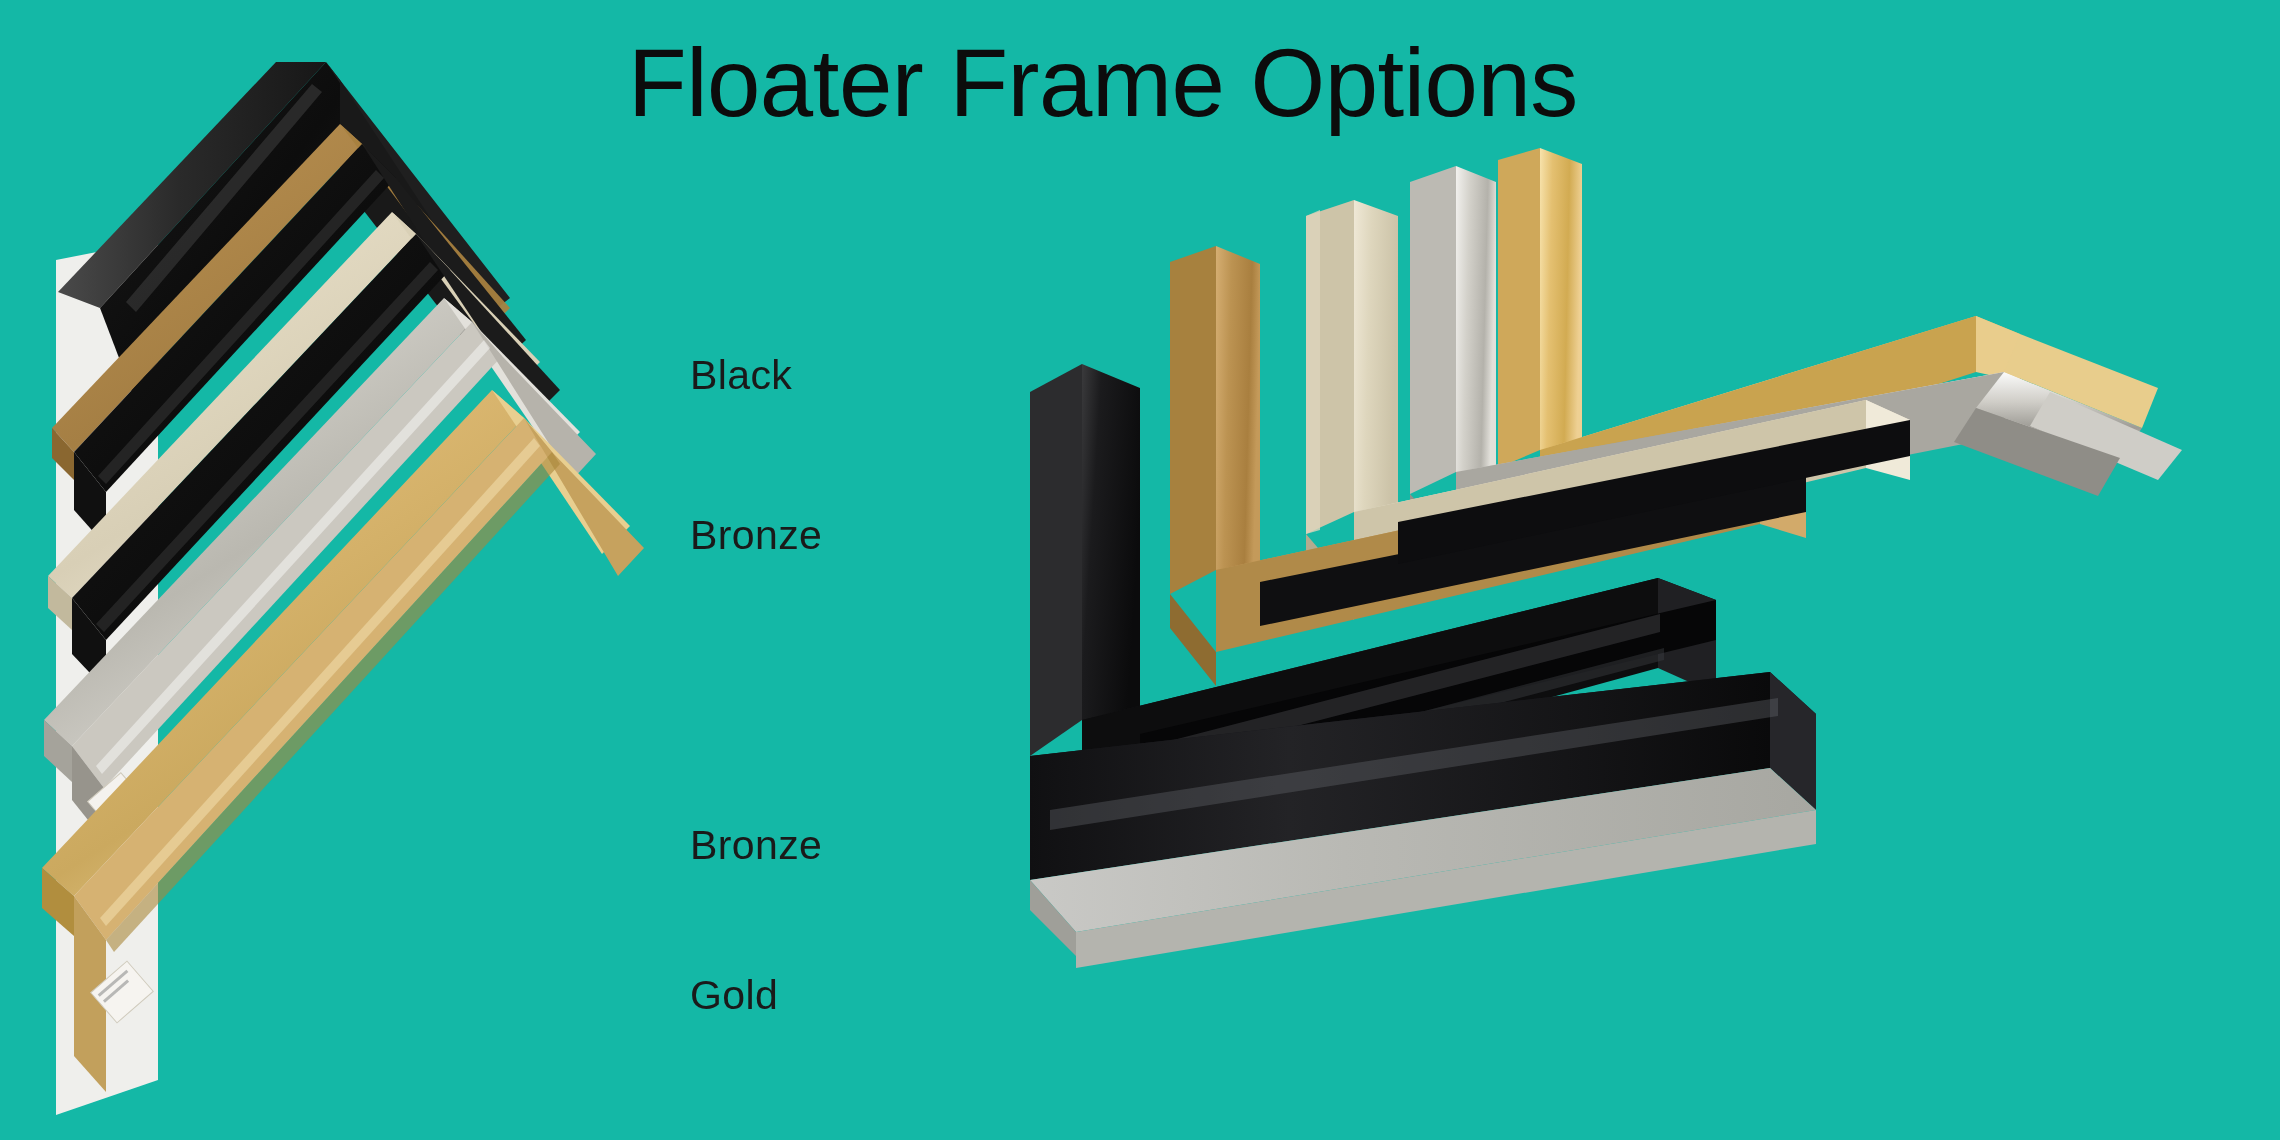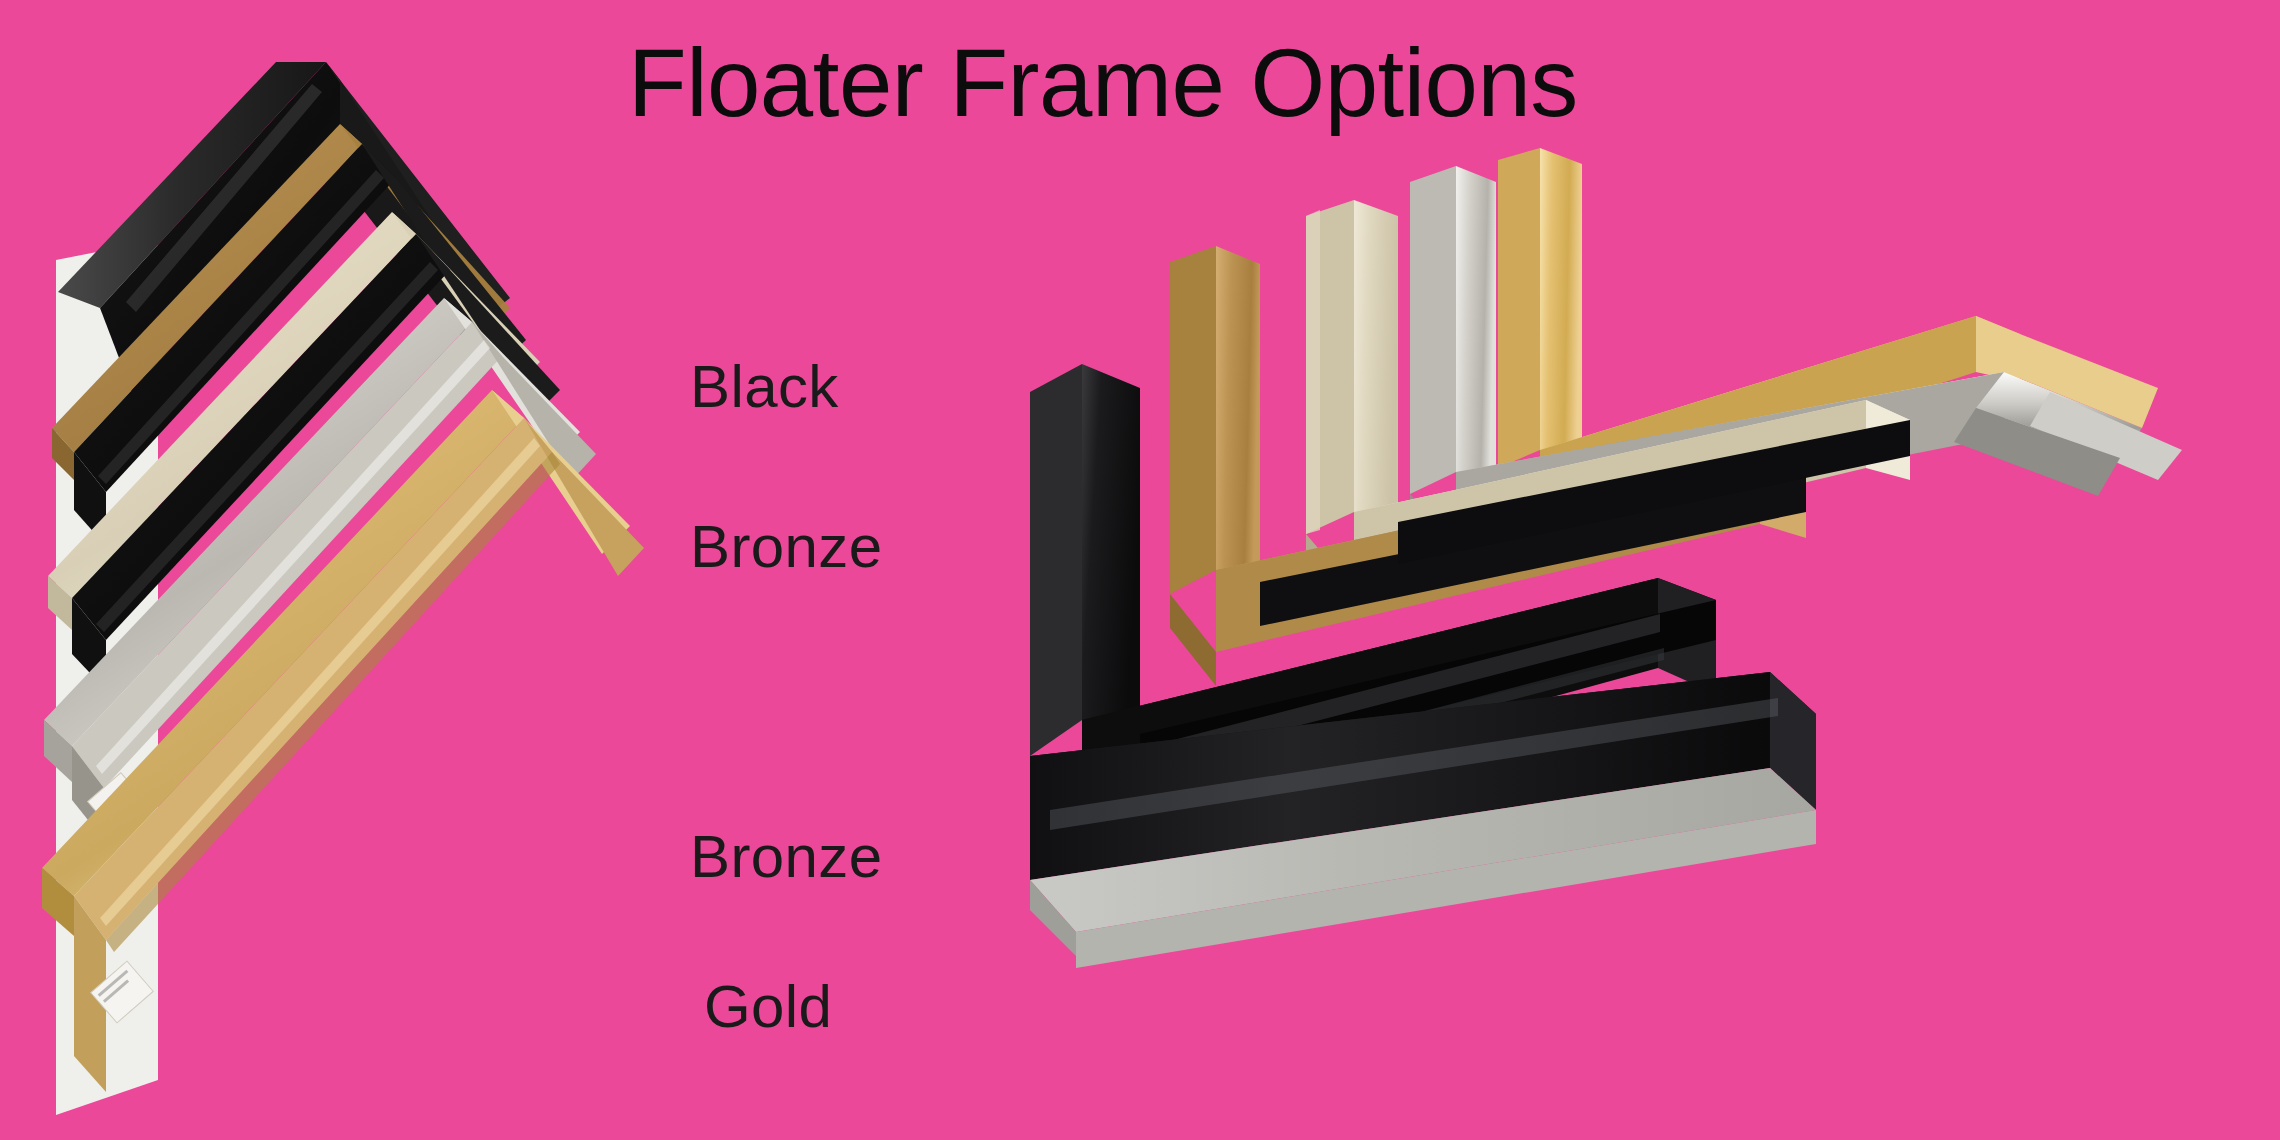--- a/index.html
+++ b/index.html
@@ -4,21 +4,21 @@
 <title>Floater Frame Options</title>
 <style>
   html,body{margin:0;padding:0;}
   body{
     width:2280px;height:1140px;
     background:#ffffff;
     font-family:"Liberation Sans", sans-serif;
     overflow:hidden;
     position:relative;
   }
-  #stage{position:absolute;left:0;top:0;width:2280px;height:1140px;background:#ec4899;overflow:hidden;text-align:right;}
+  #stage{position:absolute;left:0;top:0;width:2280px;height:1140px;background:#14b8a6;overflow:hidden;text-align:right;}
 
   
   .title{
     position:absolute;
     left:628px; top:28px;
     font-size:96px;
     font-weight:400;
     letter-spacing:-0.5px;
     color:#0c0c0c;
     white-space:nowrap;
@@ -30,21 +30,21 @@
     position:absolute;
     left:40px; top:40px;
     width:640px; height:1100px;
     overflow:hidden;
   }
 
   
   .labels{position:absolute;left:0;top:0;width:2280px;height:1140px;}
   .lbl{
     position:absolute;
-    font-size:60px;
+    font-size:41px;
     color:#1a1a1a;
     font-family:"Liberation Sans", sans-serif;
     white-space:nowrap;
     letter-spacing:0.4px;
   }
 
   
   #rightPhoto{
     position:absolute;
     left:1010px; top:120px;
@@ -185,21 +185,21 @@
           <rect x="62" y="946" width="32" height="3" fill="#8f8f8f" opacity="0.6" transform="rotate(-41 82 952)"></rect>
         </g>
       </g>
     </svg>
   </div>
 
   <div class="labels">
     <div class="lbl" style="left:690px;top:352px;">Black</div>
     <div class="lbl" style="left:690px;top:512px;">Bronze</div>
     <div class="lbl" style="left:690px;top:822px;">Bronze</div>
-    <div class="lbl" style="left:690px;top:972px;margin-left:14px;">Gold</div>
+    <div class="lbl" style="left:690px;top:972px;">Gold</div>
   </div>
 
   <div id="rightPhoto">
     <svg width="1270" height="1020" viewBox="0 0 1270 1020">
       <defs>
         <linearGradient id="pBlackTop" x1="0" y1="0" x2="1" y2="0.4">
           <stop offset="0%" stop-color="#3a3a3c"></stop>
           <stop offset="30%" stop-color="#1b1b1d"></stop>
           <stop offset="100%" stop-color="#0b0b0c"></stop>
         </linearGradient>

